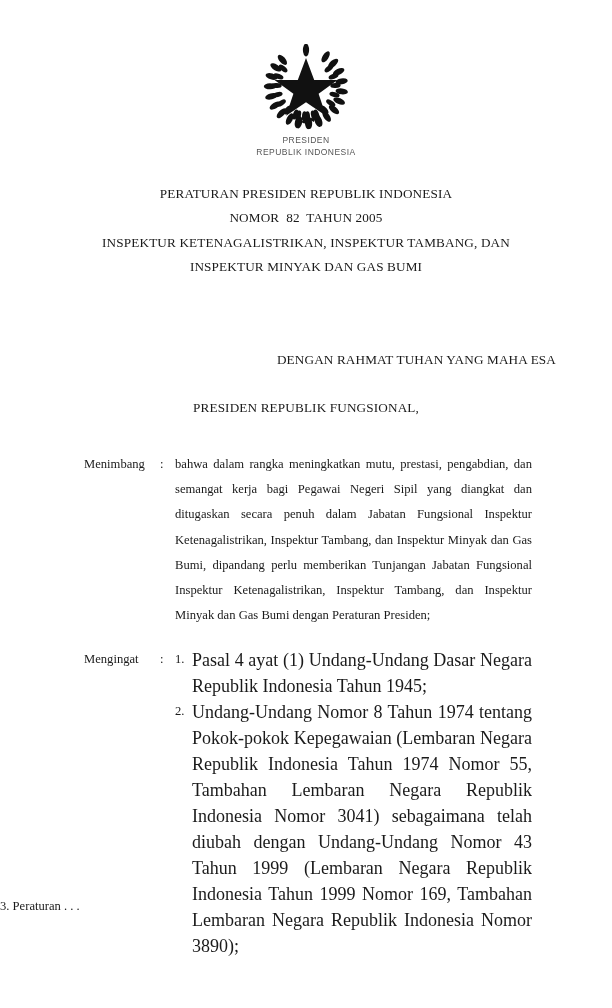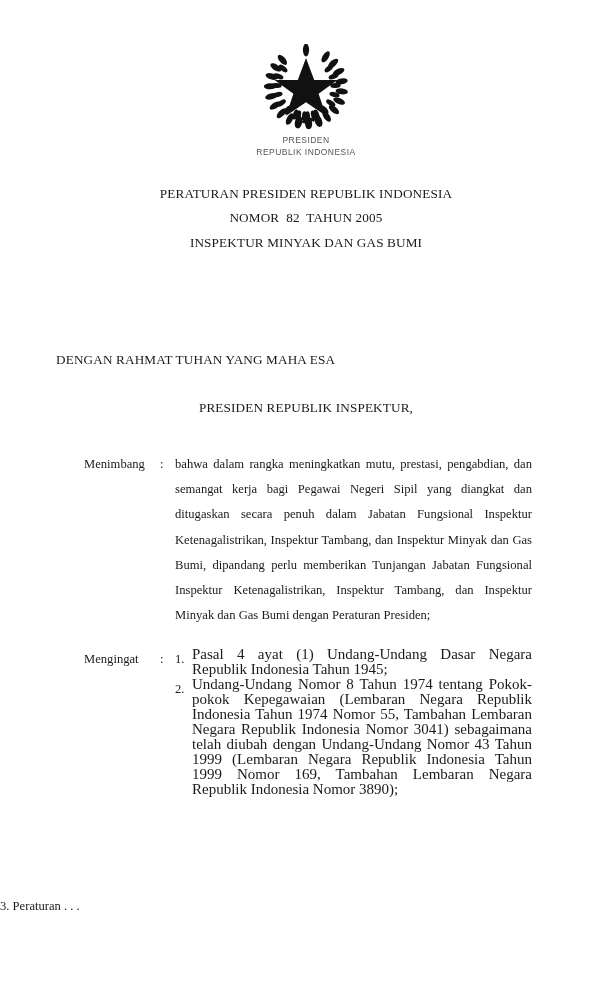--- a/index.html
+++ b/index.html
@@ -51,21 +51,21 @@
     line-height: 24.3px;
     letter-spacing: 0.15px;
     white-space: pre;
   }
 
   .decree-line {
     position: absolute;
     top: 350px;
     left: 56px;
     width: 500px;
-    text-align: left;
+    text-align: right;
     font-size: 13.2px;
     line-height: 20px;
     letter-spacing: 0.15px;
   }
   .authority-line {
     position: absolute;
     top: 398px;
     left: 56px;
     width: 500px;
     text-align: center;
@@ -123,22 +123,22 @@
     margin-top: 0px;
   }
   .num-marker {
     flex: 0 0 17px;
     width: 17px;
     font-size: 12.6px;
     line-height: 25.2px;
   }
   .num-text {
     flex: 1 1 auto;
-    font-size: 15px;
-    line-height: 15px;
+    font-size: 18px;
+    line-height: 26px;
     text-align: justify;
     text-justify: inter-word;
   }
 
   
   .catchword {
     position: absolute;
     top: 896px;
     left: 0;
     width: 532px;
@@ -301,25 +301,26 @@
     </svg>
     <div class="emblem-caption">
       <div>PRESIDEN</div>
       <div>REPUBLIK INDONESIA</div>
     </div>
   </div>
 
   <div class="title-block">
     <div class="title-line">PERATURAN PRESIDEN REPUBLIK INDONESIA</div>
     <div class="title-line">NOMOR  82  TAHUN 2005</div>
+    <div class="title-line">INSPEKTUR KETENAGALISTRIKAN, INSPEKTUR TAMBANG, DAN</div>
     <div class="title-line">INSPEKTUR MINYAK DAN GAS BUMI</div>
   </div>
 
   <div class="decree-line">DENGAN RAHMAT TUHAN YANG MAHA ESA</div>
-  <div class="authority-line">PRESIDEN REPUBLIK INSPEKTUR,</div>
+  <div class="authority-line">PRESIDEN REPUBLIK FUNGSIONAL,</div>
 
   <div class="clauses">
 
     <div class="clause-row">
       <div class="clause-label">Menimbang</div>
       <div class="clause-colon">:</div>
       <div class="clause-body">
         <p>bahwa dalam rangka meningkatkan mutu, prestasi, pengabdian, dan semangat kerja bagi Pegawai Negeri Sipil yang diangkat dan ditugaskan secara penuh dalam Jabatan Fungsional Inspektur Ketenagalistrikan, Inspektur Tambang, dan Inspektur Minyak dan Gas Bumi, dipandang perlu memberikan Tunjangan Jabatan Fungsional Inspektur Ketenagalistrikan, Inspektur Tambang, dan Inspektur Minyak dan Gas Bumi dengan Peraturan Presiden;</p>
       </div>
     </div>

